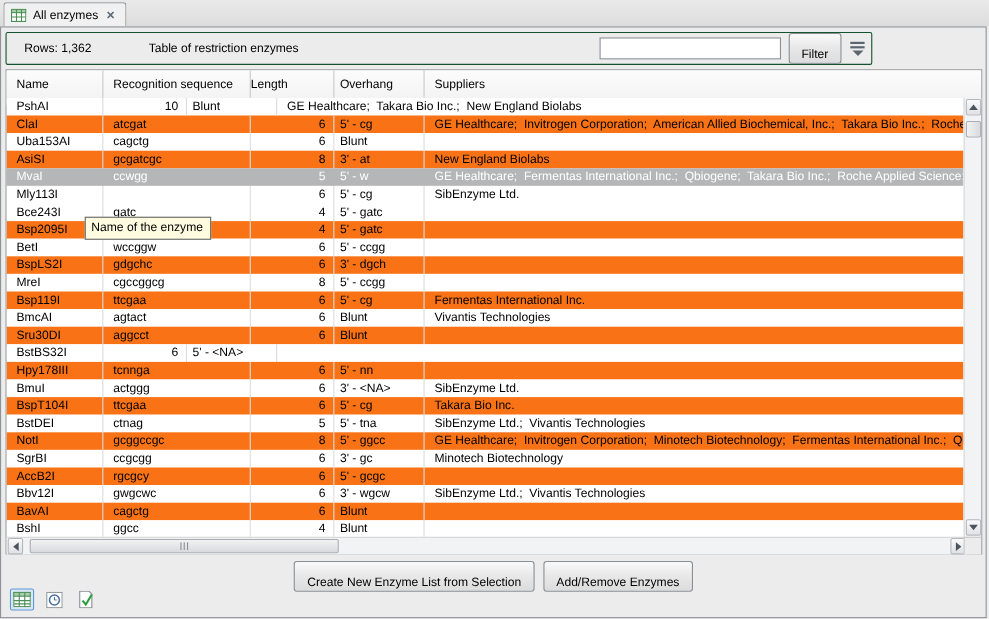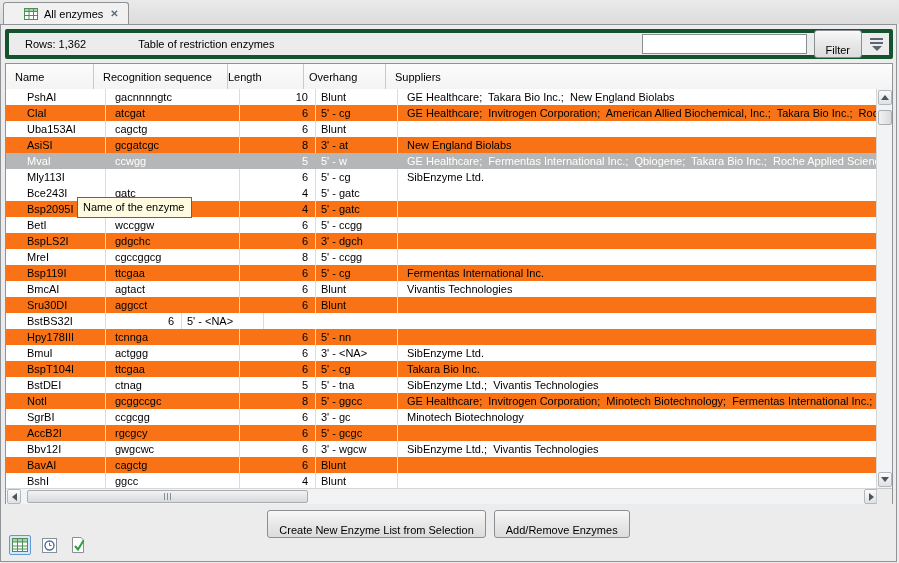--- a/index.html
+++ b/index.html
@@ -8,28 +8,28 @@
     font-family:"Liberation Sans", sans-serif;
     font-size:11px; color:#000;
     background:#ececec; position:relative; overflow:hidden;
   }
   
   .tabbar { position:absolute; left:0; top:0; width:899px; height:24px;
             background:linear-gradient(#eaeaea,#dcdcdc); }
   .tab { position:absolute; left:3px; top:2px; height:22px; min-width:106px;
          background:#f1f1f1; border:1px solid #8f9398; border-bottom:none;
          border-radius:3px 3px 0 0; display:flex; align-items:center;
-         padding:0 8px 0 20px; gap:6px; }
+         padding:0 8px 0 6px; gap:6px; }
   .tab-close { color:#5f6b76; font-size:10px; font-weight:bold; cursor:default; padding:0 1px; }
   
   .panel { position:absolute; left:0; top:24px; width:897px; height:538px;
            background:#ececec; border:1px solid #8f9398; }
   
-  .toolbar { position:absolute; left:4px; top:4px; width:888px; height:30px;
-             border:4px solid #14532d; border-radius:2px; background:#ececec;
+  .toolbar { position:absolute; left:4px; top:4px; width:788px; height:30px;
+             border:1px solid #14532d; border-radius:2px; background:#ececec;
              display:flex; align-items:center; padding:0 5px 0 16px; }
   .rows-label { margin-right:52px; }
   .filter-wrap { margin-left:auto; display:flex; align-items:center; gap:7px; }
   .filter-input { width:165px; height:20px; border:1px solid #878d94; background:#fff;
                   font-family:"Liberation Sans", sans-serif; font-size:11px; padding:0 3px; }
   .btn { background:linear-gradient(#f9f9f9,#e9e9e9 45%,#dcdcdc);
          border:1px solid #8a8f94; border-radius:3px; height:22px;
          font-family:"Liberation Sans", sans-serif; font-size:11px;
          padding:13px 11px; color:#000; }
   .filter-opts { width:15px; height:14px; display:flex; flex-direction:column;
@@ -39,21 +39,21 @@
                       border-right:5px solid transparent; border-top:5px solid #5c6670; }
   
   .table-box { position:absolute; left:4px; top:38px; width:888px; height:441px;
                background:#fff; border:1px solid #8f9398; }
   .thead { position:absolute; left:0; top:0; width:886px; height:33px;
            background:linear-gradient(#fcfcfc,#f1f1f2); border-bottom:1px solid #b9b9b9;
            display:flex; }
   .hcell { display:flex; align-items:center; padding-left:9px;
            border-right:1px solid #c9c9c9; height:25px; }
   .tbody { position:absolute; left:0; top:25px; width:870px; height:399px; overflow:hidden; }
-  .trow { display:flex; width:870px; height:16px; line-height:16px; background:#fff;padding-left:12px; }
+  .trow { display:flex; width:870px; height:16px; line-height:16px; background:#fff; }
   .trow.shaded { background:#f97316; }
   .trow.selected { background:#b5b6b7; color:#fff; }
   .tcell { height:16px; overflow:hidden; white-space:pre; padding-left:9px;
            border-right:1px solid #dcdcde; }
   .trow.selected .tcell { border-right-color:#b5b6b7; }
   .c0 { width:88px; }  .c1 { width:134px; }
   .c2 { width:76px; text-align:right; padding-left:0; padding-right:7px; }
   .c3 { width:82px; padding-left:5px; }
   .c4 { flex:1; border-right:none; }
   .hc2 { justify-content:flex-start; }
@@ -128,21 +128,20 @@
     <div class="thead">
         <div class="hcell c0">Name</div>
         <div class="hcell c1">Recognition sequence</div>
         <div class="hcell c2 hc2">Length</div>
         <div class="hcell c3">Overhang</div>
         <div class="hcell c4">Suppliers</div>
       </div>
     <div class="tbody">
         <div class="trow">
           <div class="tcell c0">PshAI</div>
-          <div class="tcell c1">gacnnnngtc</div>
           <div class="tcell c2">10</div>
           <div class="tcell c3">Blunt</div>
           <div class="tcell c4">GE Healthcare;  Takara Bio Inc.;  New England Biolabs</div>
         </div>
         <div class="trow shaded">
           <div class="tcell c0">ClaI</div>
           <div class="tcell c1">atcgat</div>
           <div class="tcell c2">6</div>
           <div class="tcell c3">5' - cg</div>
           <div class="tcell c4">GE Healthcare;  Invitrogen Corporation;  American Allied Biochemical, Inc.;  Takara Bio Inc.;  Roche Appl</div>

